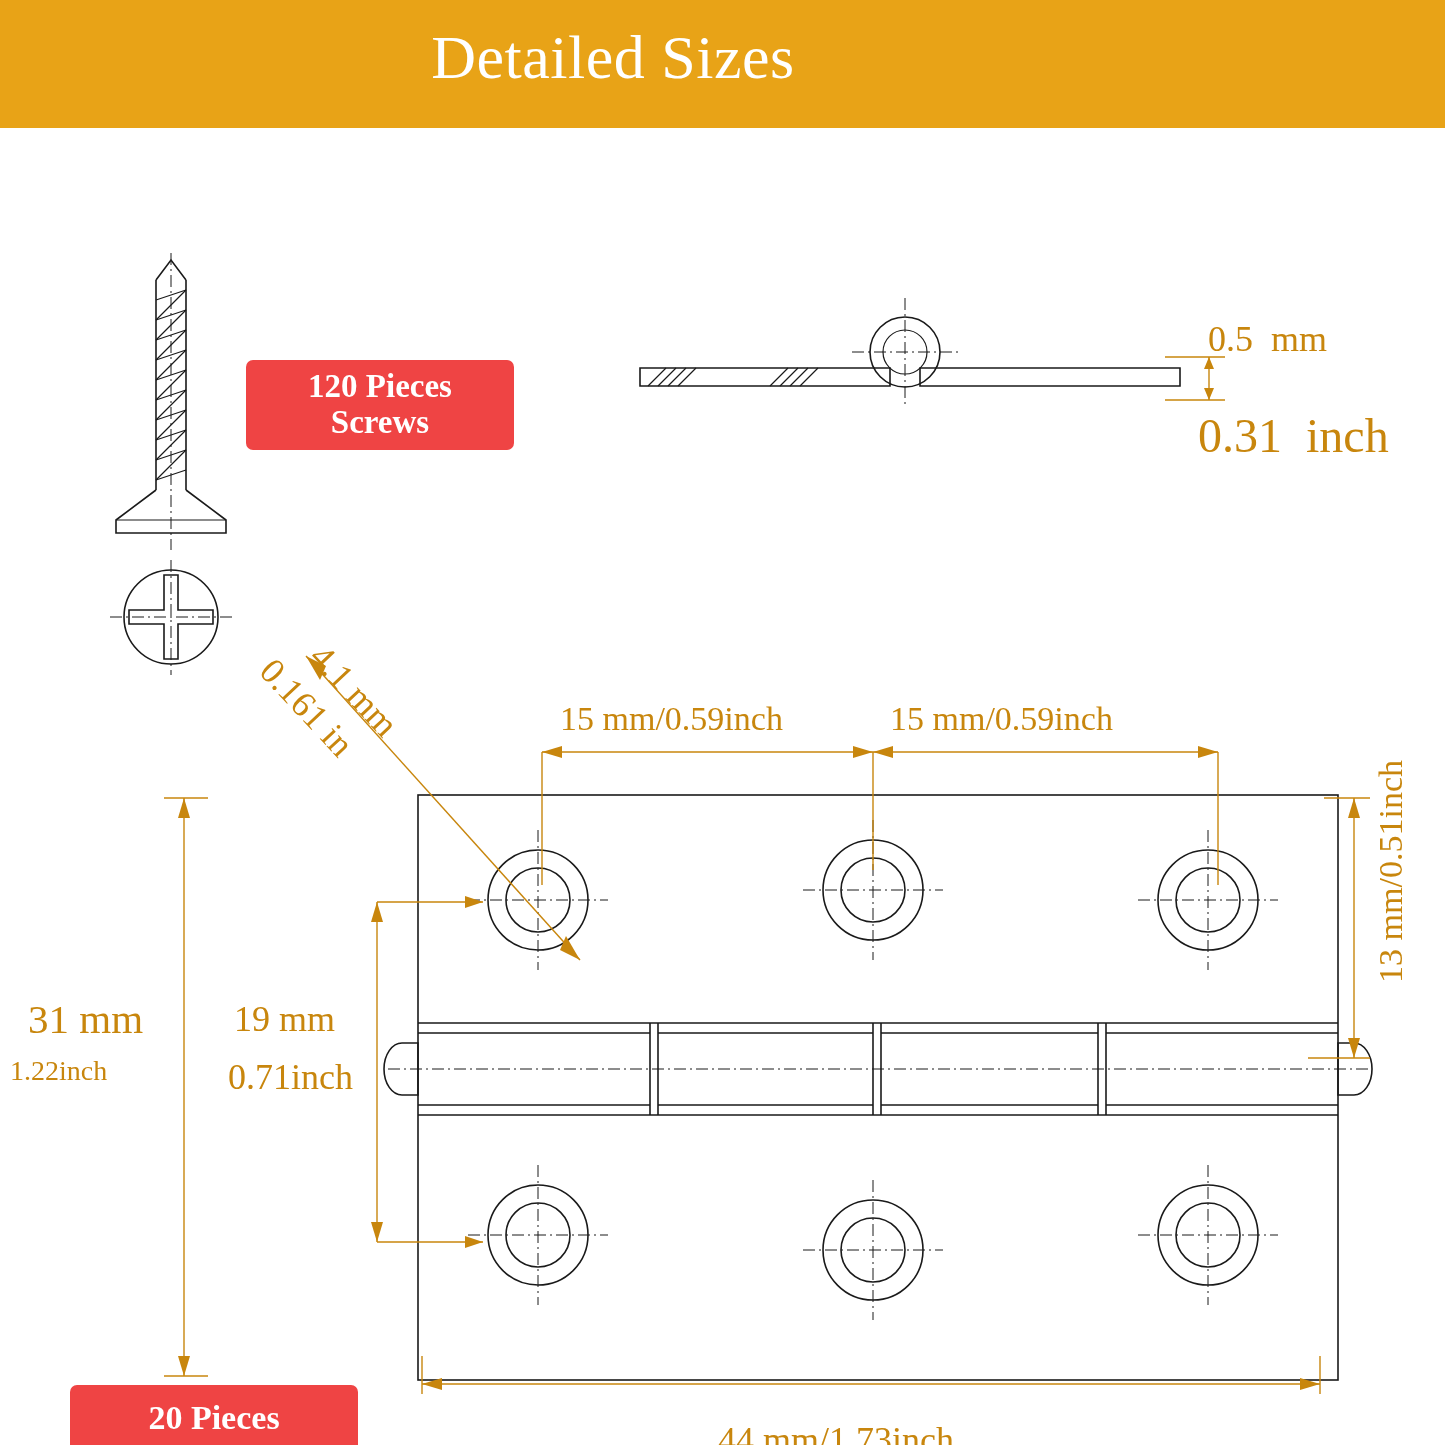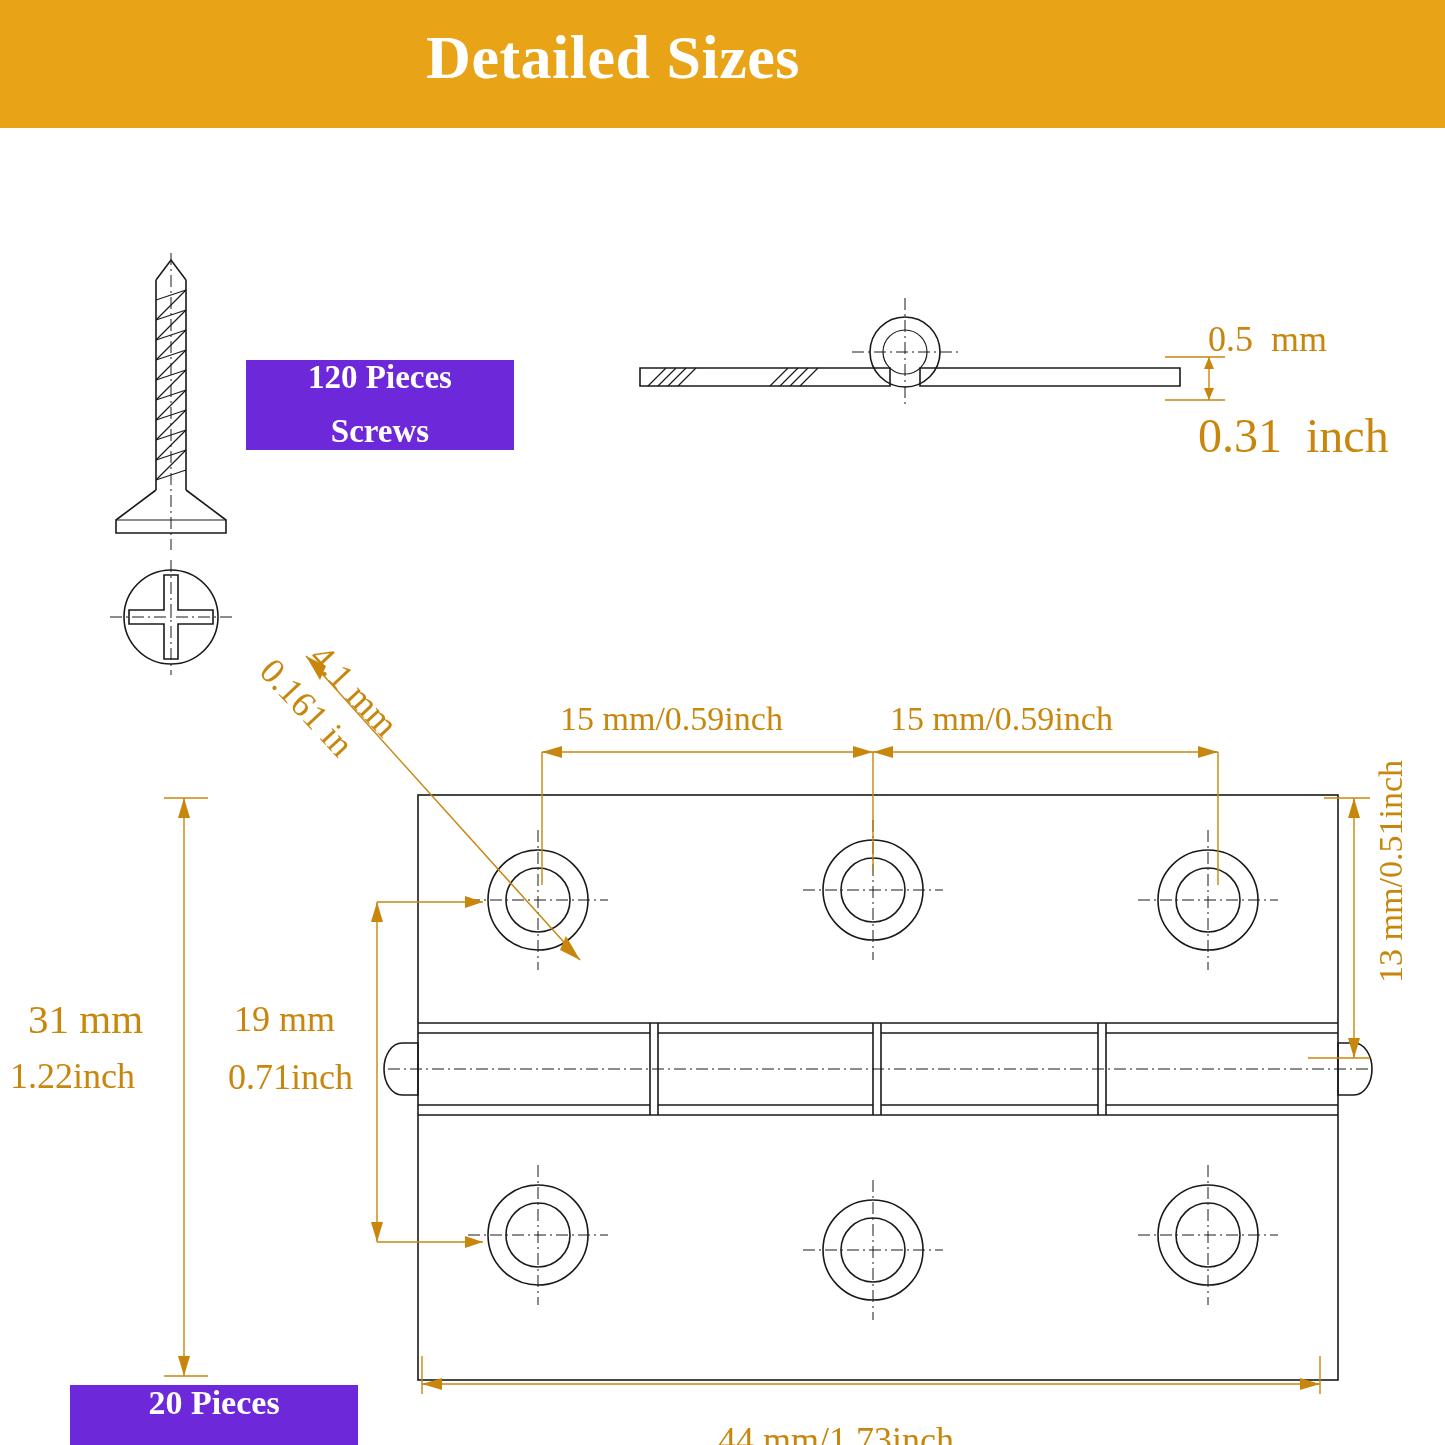--- a/index.html
+++ b/index.html
@@ -26,43 +26,44 @@
     background: #e8a317;
   }
   .header-title {
     position: absolute;
     left: 0;
     top: 22px;
     width: 1226px;
     text-align: center;
     color: #ffffff;
     font-size: 62px;
-    font-weight: bold;
+    font-weight: normal;
     font-family: "Liberation Serif", serif;
     letter-spacing: 0.5px;
   }
 
   
   .label {
     position: absolute;
     color: #c8860d;
     font-family: "Liberation Serif", serif;
     white-space: pre;
   }
   .badge {
     position: absolute;
-    background: #6d28d9;
+    background: #ef4444;
     color: #ffffff;
     font-weight: bold;
     font-family: "Liberation Serif", serif;
     display: flex;
     flex-direction: column;
     align-items: center;
-    justify-content: space-between;
+    justify-content: center;
     line-height: 1.08;
+    border-radius: 7px;
   }
 
   svg { position: absolute; overflow: visible; }
   .stroke-dark { stroke: #1a1a1a; fill: none; stroke-width: 1.6; }
   .stroke-dark-thin { stroke: #1a1a1a; fill: none; stroke-width: 1.2; }
   .stroke-dim { stroke: #c8860d; fill: none; stroke-width: 1.4; }
   .dash-center { stroke: #1a1a1a; fill: none; stroke-width: 1; stroke-dasharray: 12 4 2 4; }
   .fill-dim { fill: #c8860d; }
 </style>
 </head>
@@ -214,21 +215,21 @@
 
   <svg style="left:160px; top:790px; width:90px; height:600px;">
     <path class="stroke-dim" d="M24,8 L24,586"></path>
     <path class="fill-dim" d="M24,8 L18,28 L30,28 Z"></path>
     <path class="fill-dim" d="M24,586 L18,566 L30,566 Z"></path>
     <path class="stroke-dim" d="M4,8 L48,8"></path>
     <path class="stroke-dim" d="M4,586 L48,586"></path>
   </svg>
 
   <div class="label" style="left:28px; top:995px; font-size:41px;">31 mm</div>
-  <div class="label" style="left:10px; top:1055px; font-size:36px;">1.22inch</div>
+  <div class="label" style="left:10px; top:1055px; font-size:28px;">1.22inch</div>
 
   <svg style="left:355px; top:890px; width:150px; height:370px;">
     <path class="stroke-dim" d="M22,12 L22,352"></path>
     <path class="fill-dim" d="M22,12 L16,32 L28,32 Z"></path>
     <path class="fill-dim" d="M22,352 L16,332 L28,332 Z"></path>
     <path class="stroke-dim" d="M22,12 L128,12"></path>
     <path class="stroke-dim" d="M22,352 L128,352"></path>
     <path class="fill-dim" d="M128,12 L110,6 L110,18 Z"></path>
     <path class="fill-dim" d="M128,352 L110,346 L110,358 Z"></path>
   </svg>

